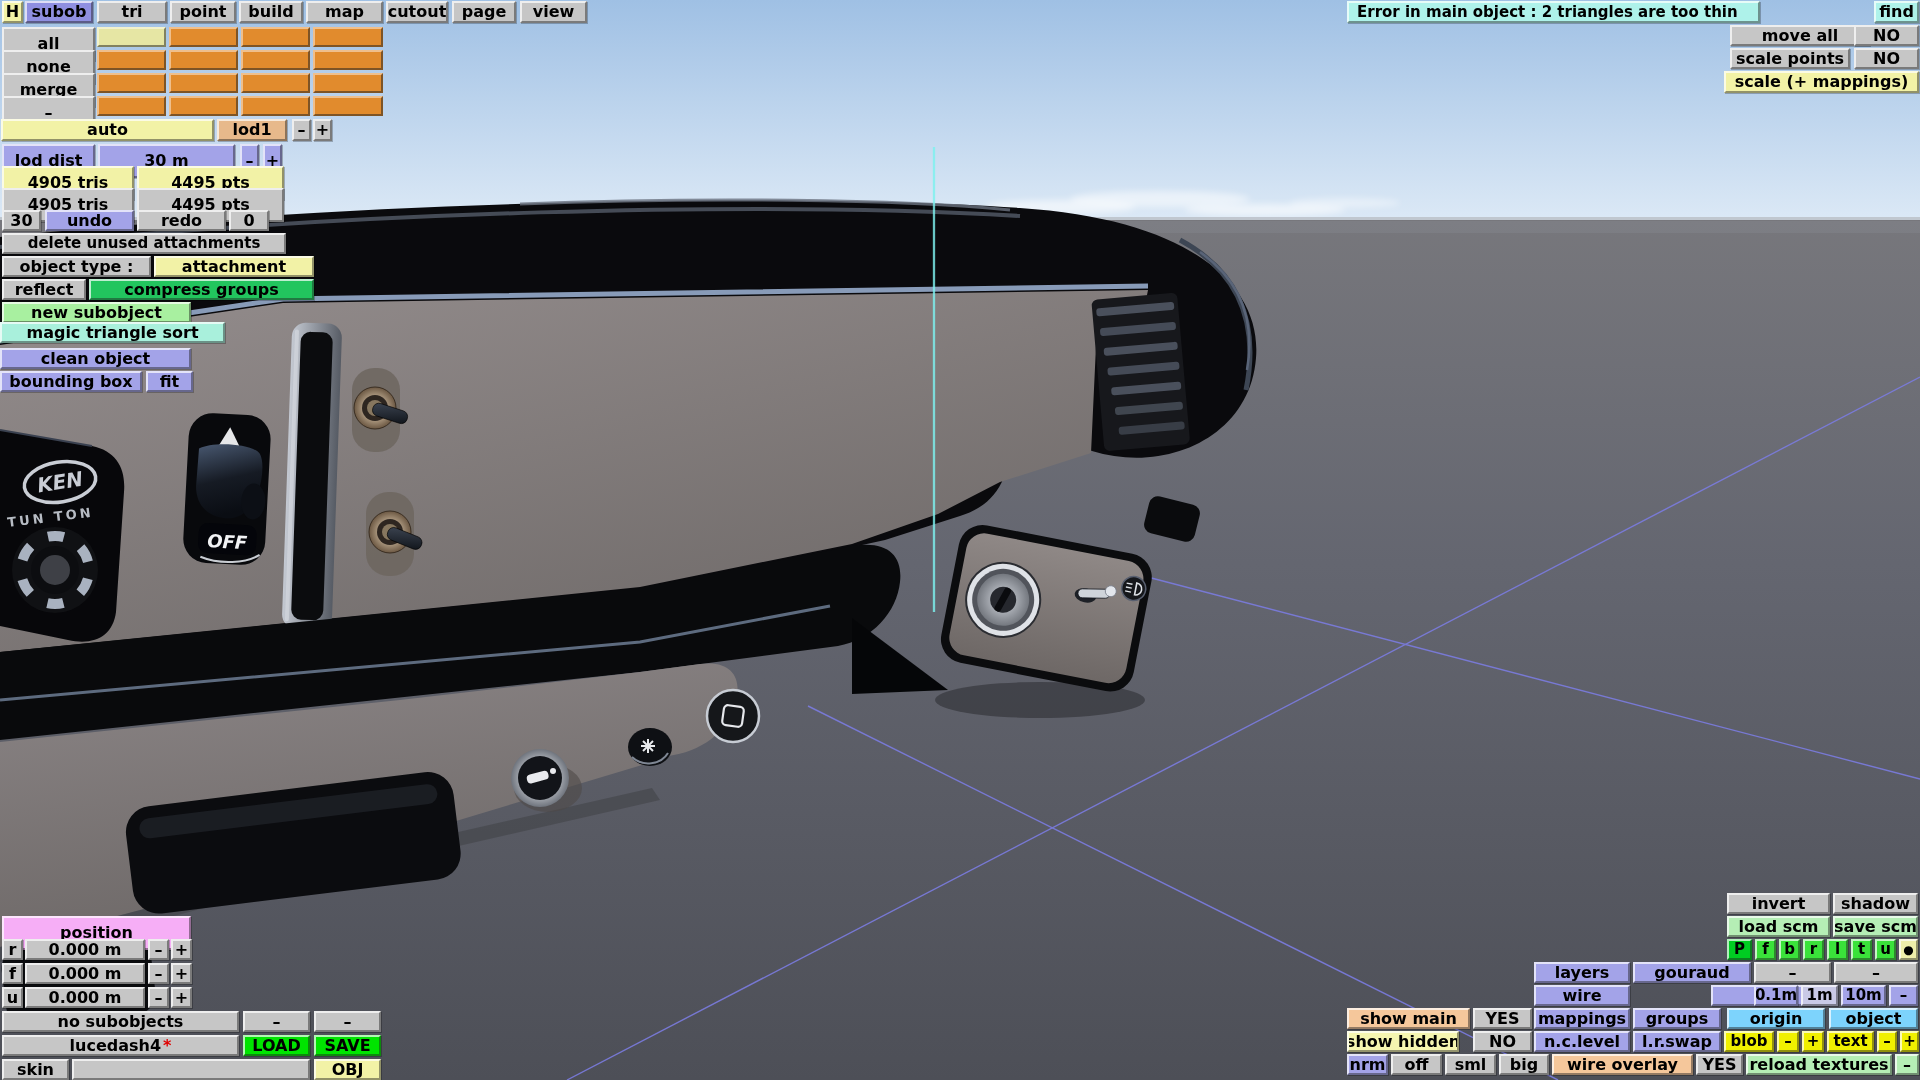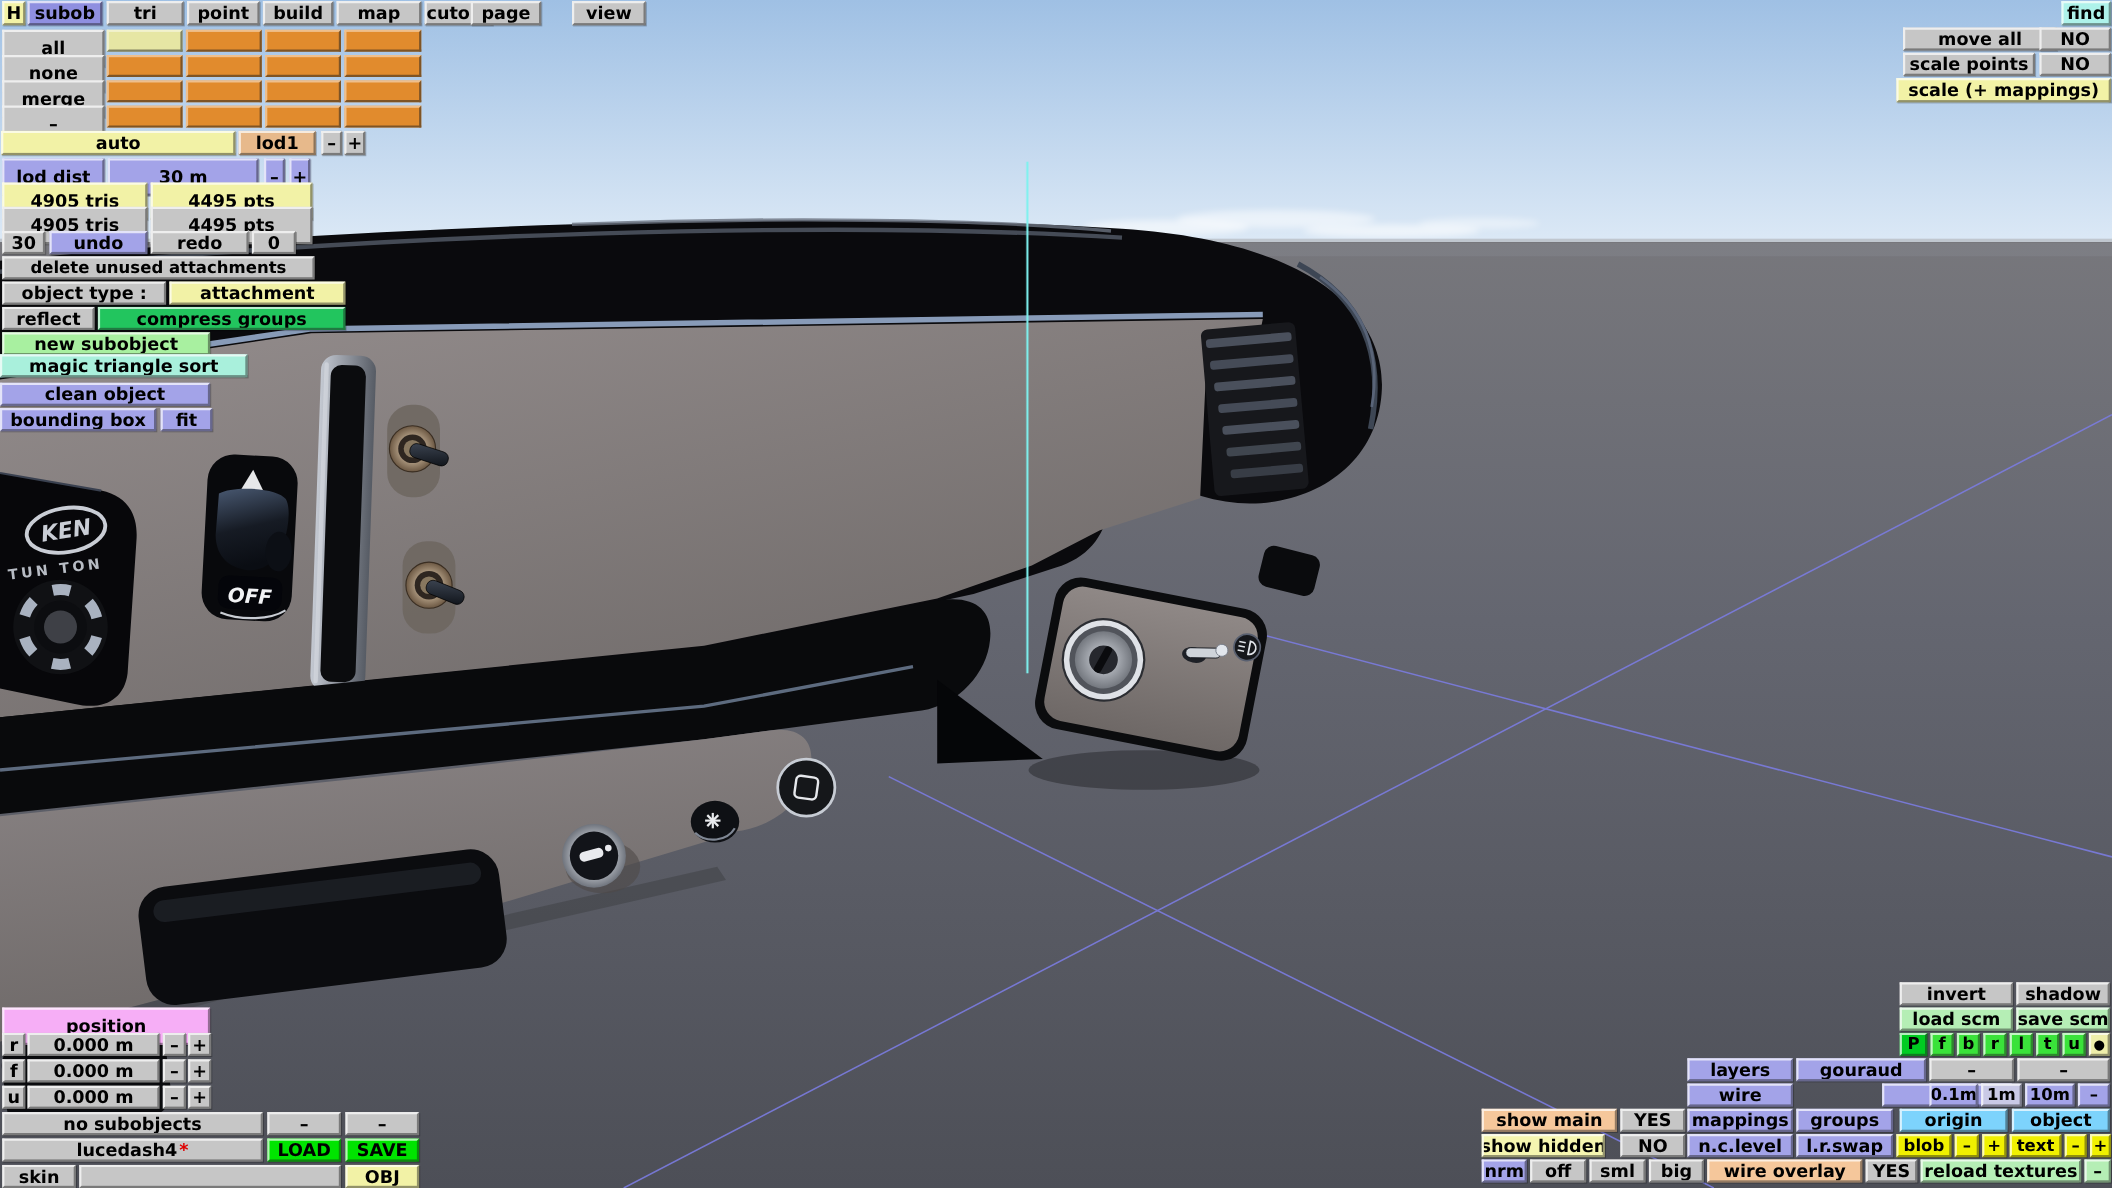--- a/index.html
+++ b/index.html
@@ -246,21 +246,21 @@
   </g>
 </svg>
 
 <div class="b h22 yl" style="left:2px;top:1px;width:21px">H</div>
 <div class="b h22 pud" style="left:25px;top:1px;width:68px">subob</div>
 <div class="b h22" style="left:97px;top:1px;width:70px">tri</div>
 <div class="b h22" style="left:170px;top:1px;width:66px">point</div>
 <div class="b h22" style="left:239px;top:1px;width:64px">build</div>
 <div class="b h22" style="left:306px;top:1px;width:77px">map</div>
 <div class="b h22" style="left:386px;top:1px;width:62px">cutout</div>
-<div class="b h22" style="left:428px;top:1px;width:64px">page</div>
+<div class="b h22" style="left:452px;top:1px;width:64px">page</div>
 <div class="b h22" style="left:520px;top:1px;width:67px">view</div>
 
 <div class="b h20" style="left:2px;top:27px;width:93px">all</div>
 <div class="b h20" style="left:2px;top:50px;width:93px">none</div>
 <div class="b h20" style="left:2px;top:73px;width:93px">merge</div>
 <div class="b h20" style="left:2px;top:96px;width:93px">–</div>
 
 <div class="ogrid" style="left:97px;top:27px">
   <i class="sel"></i>
       <i></i>
@@ -304,20 +304,21 @@
 <div class="b" style="left:2px;top:256px;width:149px">object type :</div>
 <div class="b yl" style="left:154px;top:256px;width:160px">attachment</div>
 <div class="b" style="left:2px;top:279px;width:84px">reflect</div>
 <div class="b ylb" style="left:89px;top:279px;width:225px">compress groups</div>
 <div class="b gr" style="left:2px;top:302px;width:189px">new subobject</div>
 <div class="b cyt" style="left:0px;top:322px;width:225px">magic triangle sort</div>
 <div class="b pu" style="left:0px;top:348px;width:191px">clean object</div>
 <div class="b pu" style="left:0px;top:371px;width:142px">bounding box</div>
 <div class="b pu" style="left:146px;top:371px;width:47px">fit</div>
 
+<div class="b h22 cy lft s15" style="left:1347px;top:1px;width:413px">Error in main object : 2 triangles are too thin</div>
 <div class="b h22 cy" style="left:1874px;top:1px;width:45px">find</div>
 <div class="b" style="left:1730px;top:25px;width:140px">move all</div>
 <div class="b" style="left:1854px;top:25px;width:65px">NO</div>
 <div class="b" style="left:1730px;top:48px;width:120px">scale points</div>
 <div class="b" style="left:1854px;top:48px;width:65px">NO</div>
 <div class="b h22 yl" style="left:1724px;top:71px;width:195px">scale (+ mappings)</div>
 
 <div class="b h20 pk" style="left:2px;top:916px;width:189px">position</div>
 <div class="b" style="left:2px;top:939px;width:21px">r</div>
 <div class="b" style="left:25px;top:939px;width:120px">0.000 m</div>

